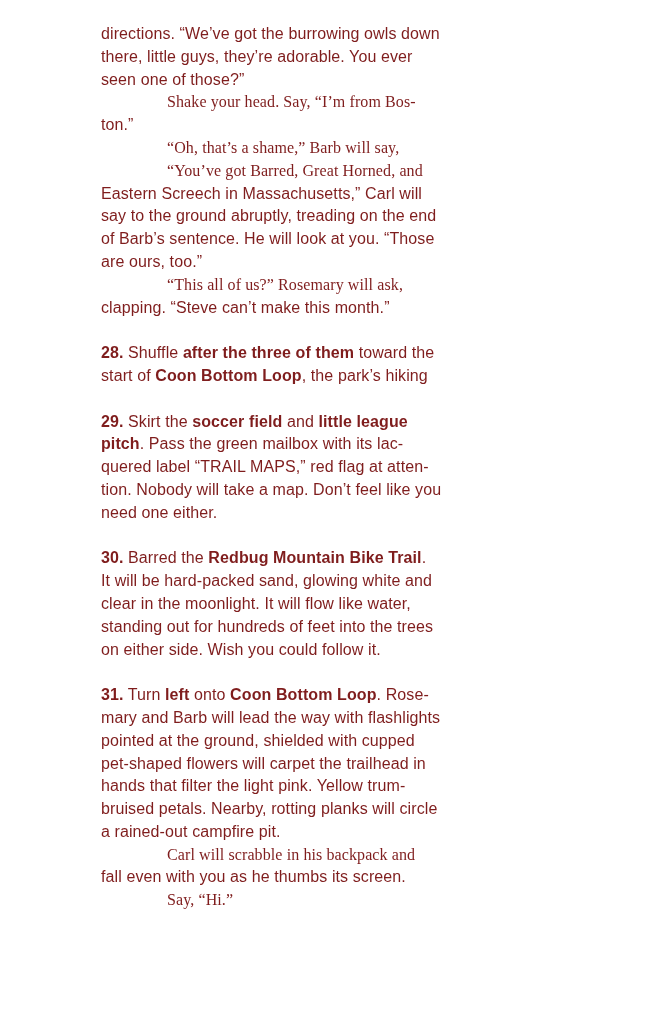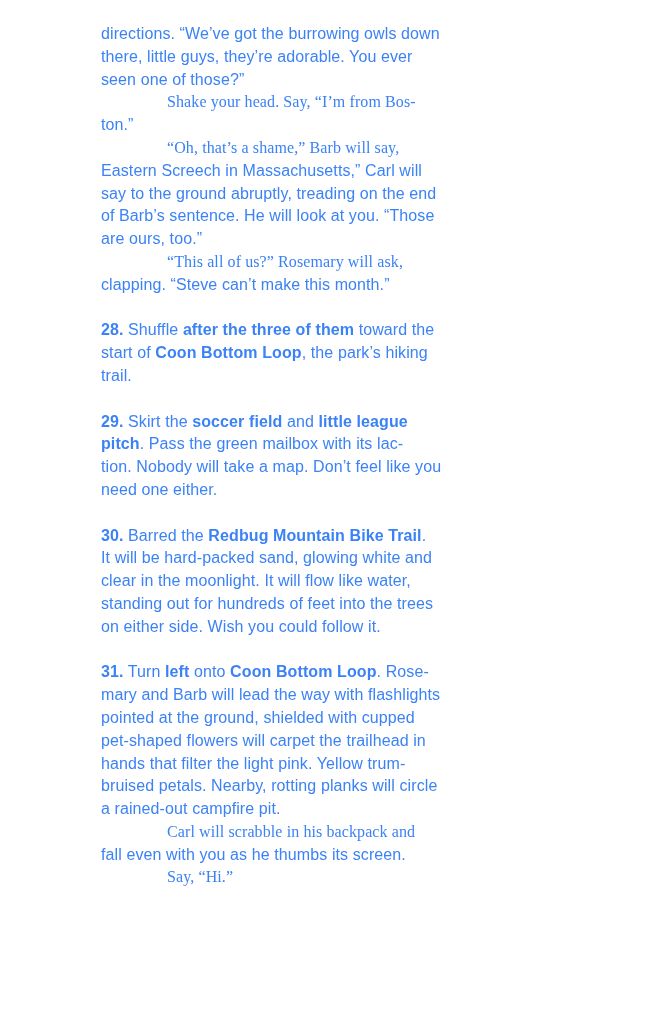--- a/index.html
+++ b/index.html
@@ -42,38 +42,39 @@
     margin-top: 22.8px;
   }
   .seg.b {
     font-weight: bold;
   }
 </style>
 </head>
 <body>
 
 <div class="page">
-  <div class="text-block" id="text-block" style="color: #3b82f6;">
+  <div class="text-block" id="text-block" style="color: #7f1d1d;">
       <div class="line"><span class="seg">directions. “We’ve got the burrowing owls down</span></div>
       <div class="line"><span class="seg">there, little guys, they’re adorable. You ever</span></div>
       <div class="line"><span class="seg">seen one of those?”</span></div>
       <div class="line indent"><span class="seg">Shake your head. Say, “I’m from Bos-</span></div>
       <div class="line"><span class="seg">ton.”</span></div>
       <div class="line indent"><span class="seg">“Oh, that’s a shame,” Barb will say,</span></div>
+      <div class="line indent"><span class="seg">“You’ve got Barred, Great Horned, and</span></div>
       <div class="line"><span class="seg">Eastern Screech in Massachusetts,” Carl will</span></div>
       <div class="line"><span class="seg">say to the ground abruptly, treading on the end</span></div>
       <div class="line"><span class="seg">of Barb’s sentence. He will look at you. “Those</span></div>
       <div class="line"><span class="seg">are ours, too.”</span></div>
       <div class="line indent"><span class="seg">“This all of us?” Rosemary will ask,</span></div>
       <div class="line"><span class="seg">clapping. “Steve can’t make this month.”</span></div>
       <div class="line gap"><span class="seg b">28.</span><span class="seg"> Shuffle </span><span class="seg b">after the three of them</span><span class="seg"> toward the</span></div>
       <div class="line"><span class="seg">start of </span><span class="seg b">Coon Bottom Loop</span><span class="seg">, the park’s hiking</span></div>
-      <div class="line"><span class="seg">trail.</span></div>
       <div class="line gap"><span class="seg b">29.</span><span class="seg"> Skirt the </span><span class="seg b">soccer field</span><span class="seg"> and </span><span class="seg b">little league</span></div>
       <div class="line"><span class="seg b">pitch</span><span class="seg">. Pass the green mailbox with its lac-</span></div>
+      <div class="line"><span class="seg">quered label “TRAIL MAPS,” red flag at atten-</span></div>
       <div class="line"><span class="seg">tion. Nobody will take a map. Don’t feel like you</span></div>
       <div class="line"><span class="seg">need one either.</span></div>
       <div class="line gap"><span class="seg b">30.</span><span class="seg"> Barred the </span><span class="seg b">Redbug Mountain Bike Trail</span><span class="seg">.</span></div>
       <div class="line"><span class="seg">It will be hard-packed sand, glowing white and</span></div>
       <div class="line"><span class="seg">clear in the moonlight. It will flow like water,</span></div>
       <div class="line"><span class="seg">standing out for hundreds of feet into the trees</span></div>
       <div class="line"><span class="seg">on either side. Wish you could follow it.</span></div>
       <div class="line gap"><span class="seg b">31.</span><span class="seg"> Turn </span><span class="seg b">left</span><span class="seg"> onto </span><span class="seg b">Coon Bottom Loop</span><span class="seg">. Rose-</span></div>
       <div class="line"><span class="seg">mary and Barb will lead the way with flashlights</span></div>
       <div class="line"><span class="seg">pointed at the ground, shielded with cupped</span></div>

